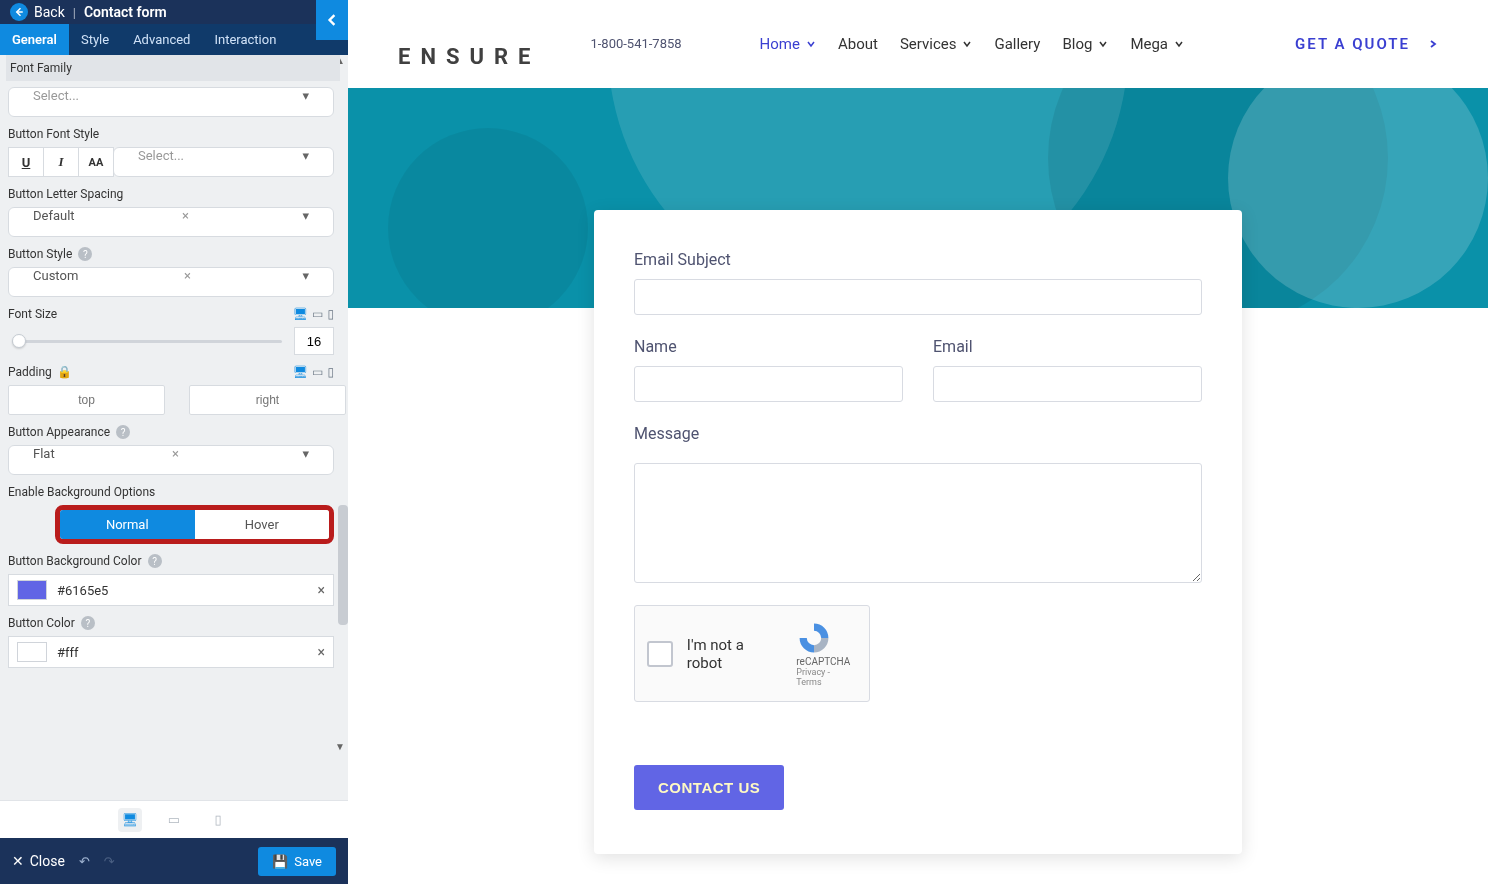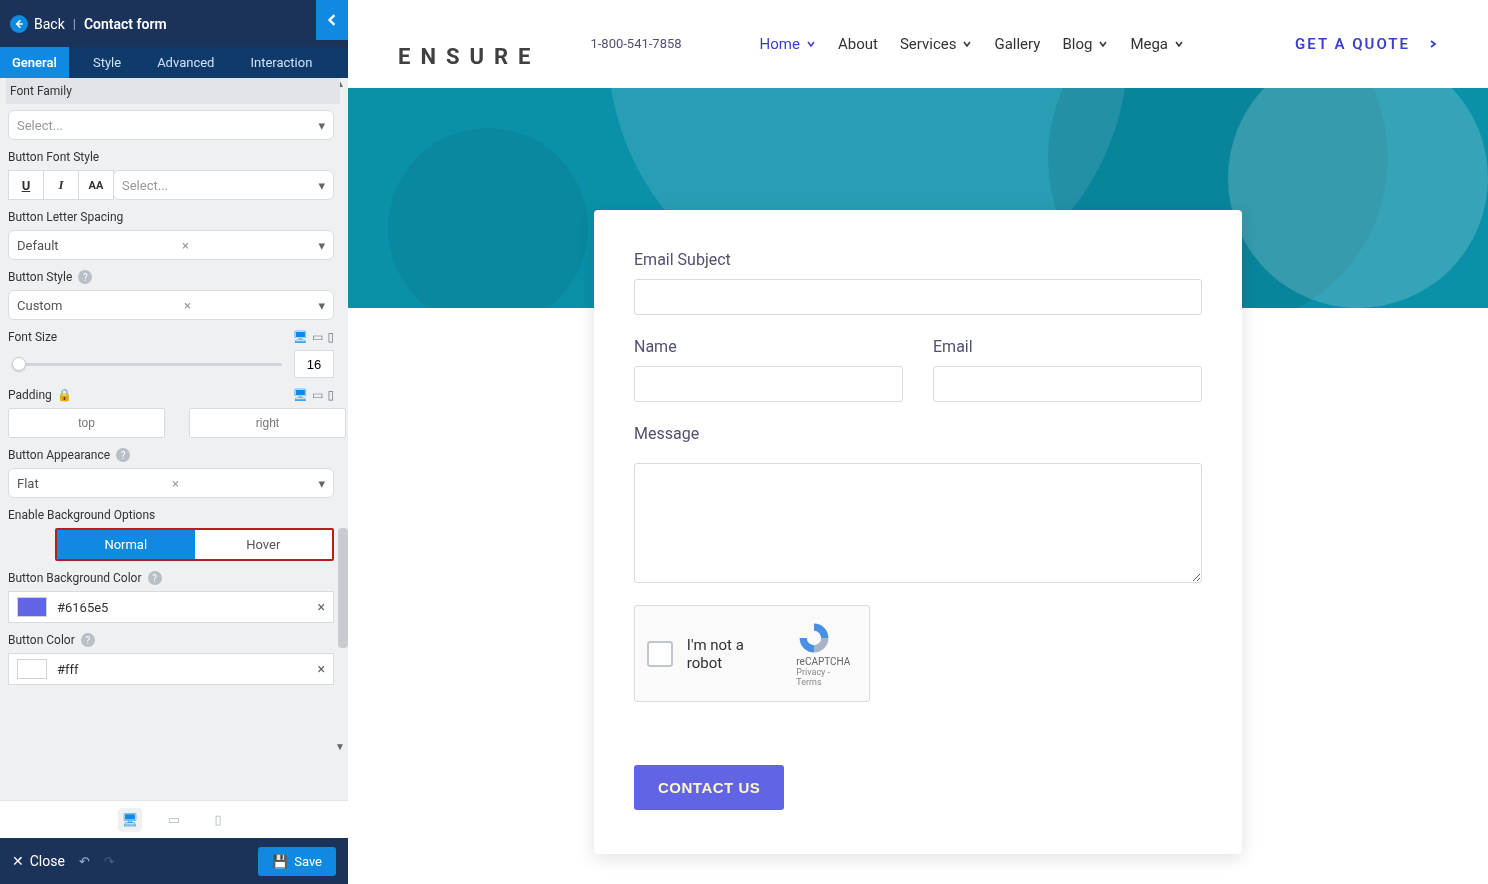--- a/index.html
+++ b/index.html
@@ -1,63 +1,63 @@
 <!DOCTYPE html>
 <html><head>
 <meta charset="utf-8">
 <style>
 * { box-sizing: border-box; margin: 0; padding: 0; }
 body { font-family: -apple-system, BlinkMacSystemFont, "Segoe UI", Roboto, Arial, sans-serif; font-size: 13px; color: #333; background: #fff; overflow: hidden; }
 .app { display: flex; width: 1488px; height: 884px; }
 
 
 .sidebar { width: 348px; background: #eef0f2; display: flex; flex-direction: column; position: relative; }
-.sidebar-header { background: #1b325a; color: #fff; display: flex; align-items: center; height: 47px; padding: 0 10px; position: relative; }
+.sidebar-header { background: #1b325a; color: #fff; display: flex; align-items: center; height: 24px; padding: 0 10px; position: relative; }
 .back-circle { width: 18px; height: 18px; border-radius: 50%; background: #0f8ae0; display: flex; align-items: center; justify-content: center; color:#fff; margin-right:6px; }
 .back-circle svg { width:12px; height:12px; }
 .back-text { font-size: 14px; color:#fff; }
 .sep { margin: 0 8px; color: rgba(255,255,255,0.6); }
 .crumb-title { font-weight: 600; font-size: 14px; }
 .collapse-btn { position: absolute; right: -0px; top:0; width: 32px; height: 40px; background:#0f8ae0; display:flex; align-items:center; justify-content:center; }
 .collapse-btn svg { width:12px; height:12px; fill:#fff; }
 
-.tabs { display:flex; background:#103a6a;gap:12px; }
+.tabs { display:flex; background:#103a6a; }
 .tab { padding: 8px 12px; color:#cfe1f7; font-size:13px; cursor:pointer; }
 .tab.active { background:#0f8ae0; color:#fff; font-weight:600; }
 
 .panel-body { flex:1; overflow:hidden; position:relative; padding: 6px 8px 10px 6px; }
 .panel-scroll { position:absolute; inset:0; padding: 0 14px 6px 8px; overflow-y:hidden; }
 
 .section-label { font-size:12px; color:#333; background:#e1e4e8; padding:6px 4px; margin: 0 -6px 6px -2px; position:relative; }
 
 .field-label { font-size:12px; color:#333; margin: 10px 0 6px 0; display:flex; align-items:center; gap:6px; }
 .help-icon { width:14px; height:14px; border-radius:50%; background:#b9bfc6; color:#fff; font-size:10px; display:inline-flex; align-items:center; justify-content:center; }
 .lock-icon { color:#0f8ae0; }
 .device-icons { margin-left:auto; display:flex; gap:4px; color:#6b7785; }
 .device-icons span.active { color:#0f8ae0; }
 
-.select-box { background:#fff; border:1px solid #d7dbe0; border-radius:6px; height:30px; display:flex; align-items:center; padding:0 8px; position:relative; color:#555; }
+.select-box { background:#fff; border:1px solid #d7dbe0; border-radius:6px; height:30px; display:flex; padding:0 24px; position:relative; color:#555; }
 .select-box .caret { margin-left:auto; color:#666; }
 .select-box .clear { margin-left:auto; color:#999; font-size:13px; margin-right:6px; }
 .font-style-row { display:flex; gap:0; }
 .style-btn { width:36px; height:30px; border:1px solid #d7dbe0; background:#fff; display:flex; align-items:center; justify-content:center; font-weight:700; font-size:13px; margin-right:-1px; }
 .style-btn.italic { font-style:italic; font-family:serif; }
 .style-btn.caps { font-size:11px; letter-spacing:0px; }
 .style-select { flex:1; }
 
 .slider-row { display:flex; align-items:center; gap:8px; margin-top:6px; }
 .slider { flex:1; position:relative; height: 20px; }
 .slider-track { position:absolute; left:4px; right:4px; top:9px; height:3px; background:#d0d4da; border-radius:2px; }
 .slider-thumb { position:absolute; left:4px; top:3px; width:14px; height:14px; border-radius:50%; background:#fff; border:1px solid #c4cad1; box-shadow:0 1px 2px rgba(0,0,0,0.15); }
 .num-input { width:40px; height:28px; border:1px solid #d7dbe0; text-align:center; font-size:13px; }
 
 .padding-grid { display:flex; gap:24px; }
 .p-input { flex:1; height:30px; border:1px solid #d7dbe0; border-radius:2px; background:#fff; text-align:center; font-size:12px; color:#888; }
 
-.toggle-group { display:flex; border:2px solid #b91c1c; border-radius:2px; overflow:hidden;margin-left:47px; }
+.toggle-group { display:flex; border:5px solid #b91c1c; border-radius:8px; overflow:hidden;margin-left:47px; }
 .toggle-opt { flex:1; text-align:center; padding:7px 0; background:#fff; color:#555; font-size:13px; }
 .toggle-opt.active { background:#0f8ae0; color:#fff; }
 
 .color-row { background:#fff; border:1px solid #d7dbe0; height:32px; display:flex; align-items:center; padding:0 8px; gap:10px; }
 .swatch { width:30px; height:20px; border:1px solid #d0d4da; }
 .color-clear { margin-left:auto; color:#666; font-size:14px; }
 
 .scrollbar-ind { position:absolute; right:0; top:450px; width:10px; height:120px; background:#c8ccd2; border-radius:4px; }
 .sc-caret-up { position:absolute; right:3px; top:0; color:#666; font-size:10px; }
 .sc-caret-down { position:absolute; right:3px; bottom:48px; color:#666; font-size:10px; }

